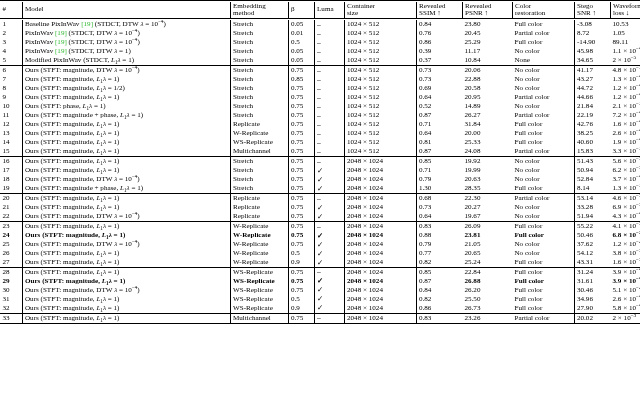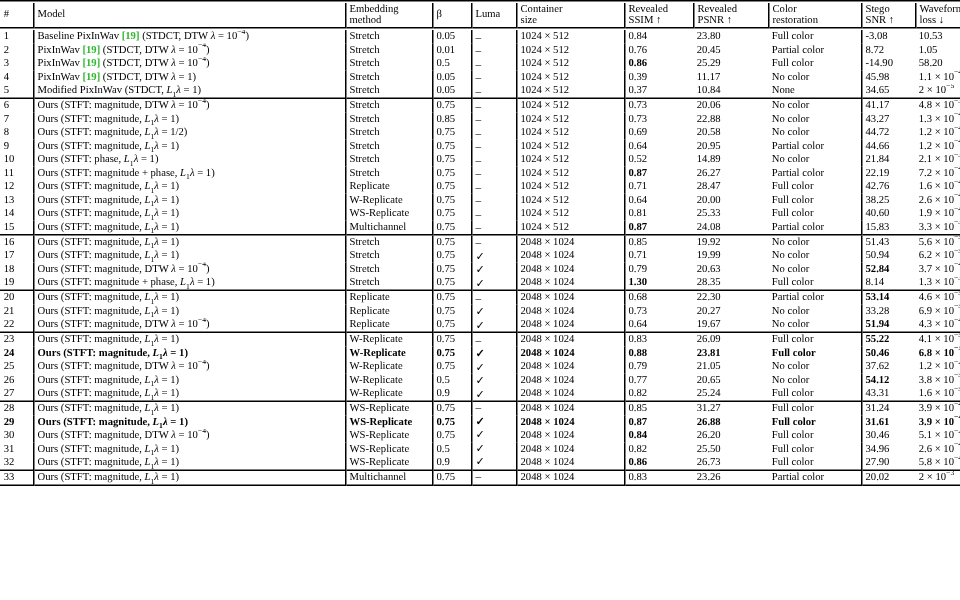--- a/index.html
+++ b/index.html
@@ -37,23 +37,23 @@
   .vr { border-left: 0.6px solid #000; }
   tr.headrow th { border-bottom: 0; }
   .thickline {
     height: 0;
     border-top: 1.5px solid #000;
     font-size: 0;
     line-height: 0;
   }
   tr.group-sep > td { border-top: 0.6px solid #000; }
   tr.bold-row td { font-weight: bold; }
-  .cite { color: #2fb82f; font-weight: bold; }
+  .cite { color: #2fb82f; }
   .num { font-variant-numeric: tabular-nums; }
-  .b { font-weight: bold; margin-top: 31px; }
+  .b { font-weight: normal; margin-top: 31px; }
   i.math { font-family: "Liberation Serif", serif; font-style: italic; }
   sup { font-size: 0.72em; vertical-align: super; line-height: 0; }
   sub { font-size: 0.72em; vertical-align: sub; line-height: 0; }
   .check { font-size: 7.5px; }
   
   col.c-idx    { width: 22px; }
   col.c-model  { width: 208px; }
   col.c-embed  { width: 58px; }
   col.c-beta   { width: 26px; }
   col.c-luma   { width: 30px; }
@@ -138,21 +138,21 @@
           <td class="num"><span>3</span></td>
           <td class="vr"><span>PixInWav <span class="cite">[19]</span> (STDCT, DTW <i class="math">λ</i> = 10<sup>−4</sup>)</span></td>
           <td class="vr"><span>Stretch</span></td>
           <td class="vr num"><span>0.5</span></td>
           <td class="vr check"><span>–</span></td>
           <td class="vr"><span>1024 × 512</span></td>
           <td class="vr num"><span class="b">0.86</span></td>
           <td class="num"><span>25.29</span></td>
           <td><span>Full color</span></td>
           <td class="vr num"><span>-14.90</span></td>
-          <td><span>58.20</span></td>
+          <td><span>89.11</span></td>
         </tr>
         <tr>
           <td class="num"><span>4</span></td>
           <td class="vr"><span>PixInWav <span class="cite">[19]</span> (STDCT, DTW <i class="math">λ</i> = 1)</span></td>
           <td class="vr"><span>Stretch</span></td>
           <td class="vr num"><span>0.05</span></td>
           <td class="vr check"><span>–</span></td>
           <td class="vr"><span>1024 × 512</span></td>
           <td class="vr num"><span>0.39</span></td>
           <td class="num"><span>11.17</span></td>
@@ -252,21 +252,21 @@
           <td><span>7.2 × 10<sup>−4</sup></span></td>
         </tr>
         <tr>
           <td class="num"><span>12</span></td>
           <td class="vr"><span>Ours (STFT: magnitude, <i class="math">L</i><sub>1</sub><i class="math">λ</i> = 1)</span></td>
           <td class="vr"><span>Replicate</span></td>
           <td class="vr num"><span>0.75</span></td>
           <td class="vr check"><span>–</span></td>
           <td class="vr"><span>1024 × 512</span></td>
           <td class="vr num"><span>0.71</span></td>
-          <td class="num"><span>28.47</span></td>
+          <td class="num"><span>31.84</span></td>
           <td><span>Full color</span></td>
           <td class="vr num"><span>42.76</span></td>
           <td><span>1.6 × 10<sup>−4</sup></span></td>
         </tr>
         <tr>
           <td class="num"><span>13</span></td>
           <td class="vr"><span>Ours (STFT: magnitude, <i class="math">L</i><sub>1</sub><i class="math">λ</i> = 1)</span></td>
           <td class="vr"><span>W-Replicate</span></td>
           <td class="vr num"><span>0.75</span></td>
           <td class="vr check"><span>–</span></td>
@@ -460,21 +460,21 @@
           <td><span>1.6 × 10<sup>−5</sup></span></td>
         </tr>
         <tr class="group-sep">
           <td class="num"><span>28</span></td>
           <td class="vr"><span>Ours (STFT: magnitude, <i class="math">L</i><sub>1</sub><i class="math">λ</i> = 1)</span></td>
           <td class="vr"><span>WS-Replicate</span></td>
           <td class="vr num"><span>0.75</span></td>
           <td class="vr check"><span>–</span></td>
           <td class="vr"><span>2048 × 1024</span></td>
           <td class="vr num"><span>0.85</span></td>
-          <td class="num"><span>31.27</span></td>
+          <td class="num"><span>22.84</span></td>
           <td><span>Full color</span></td>
           <td class="vr num"><span>31.24</span></td>
           <td><span>3.9 × 10<sup>−4</sup></span></td>
         </tr>
         <tr class="bold-row">
           <td class="num"><span>29</span></td>
           <td class="vr"><span>Ours (STFT: magnitude, <i class="math">L</i><sub>1</sub><i class="math">λ</i> = 1)</span></td>
           <td class="vr"><span>WS-Replicate</span></td>
           <td class="vr num"><span>0.75</span></td>
           <td class="vr check"><span>✓</span></td>

